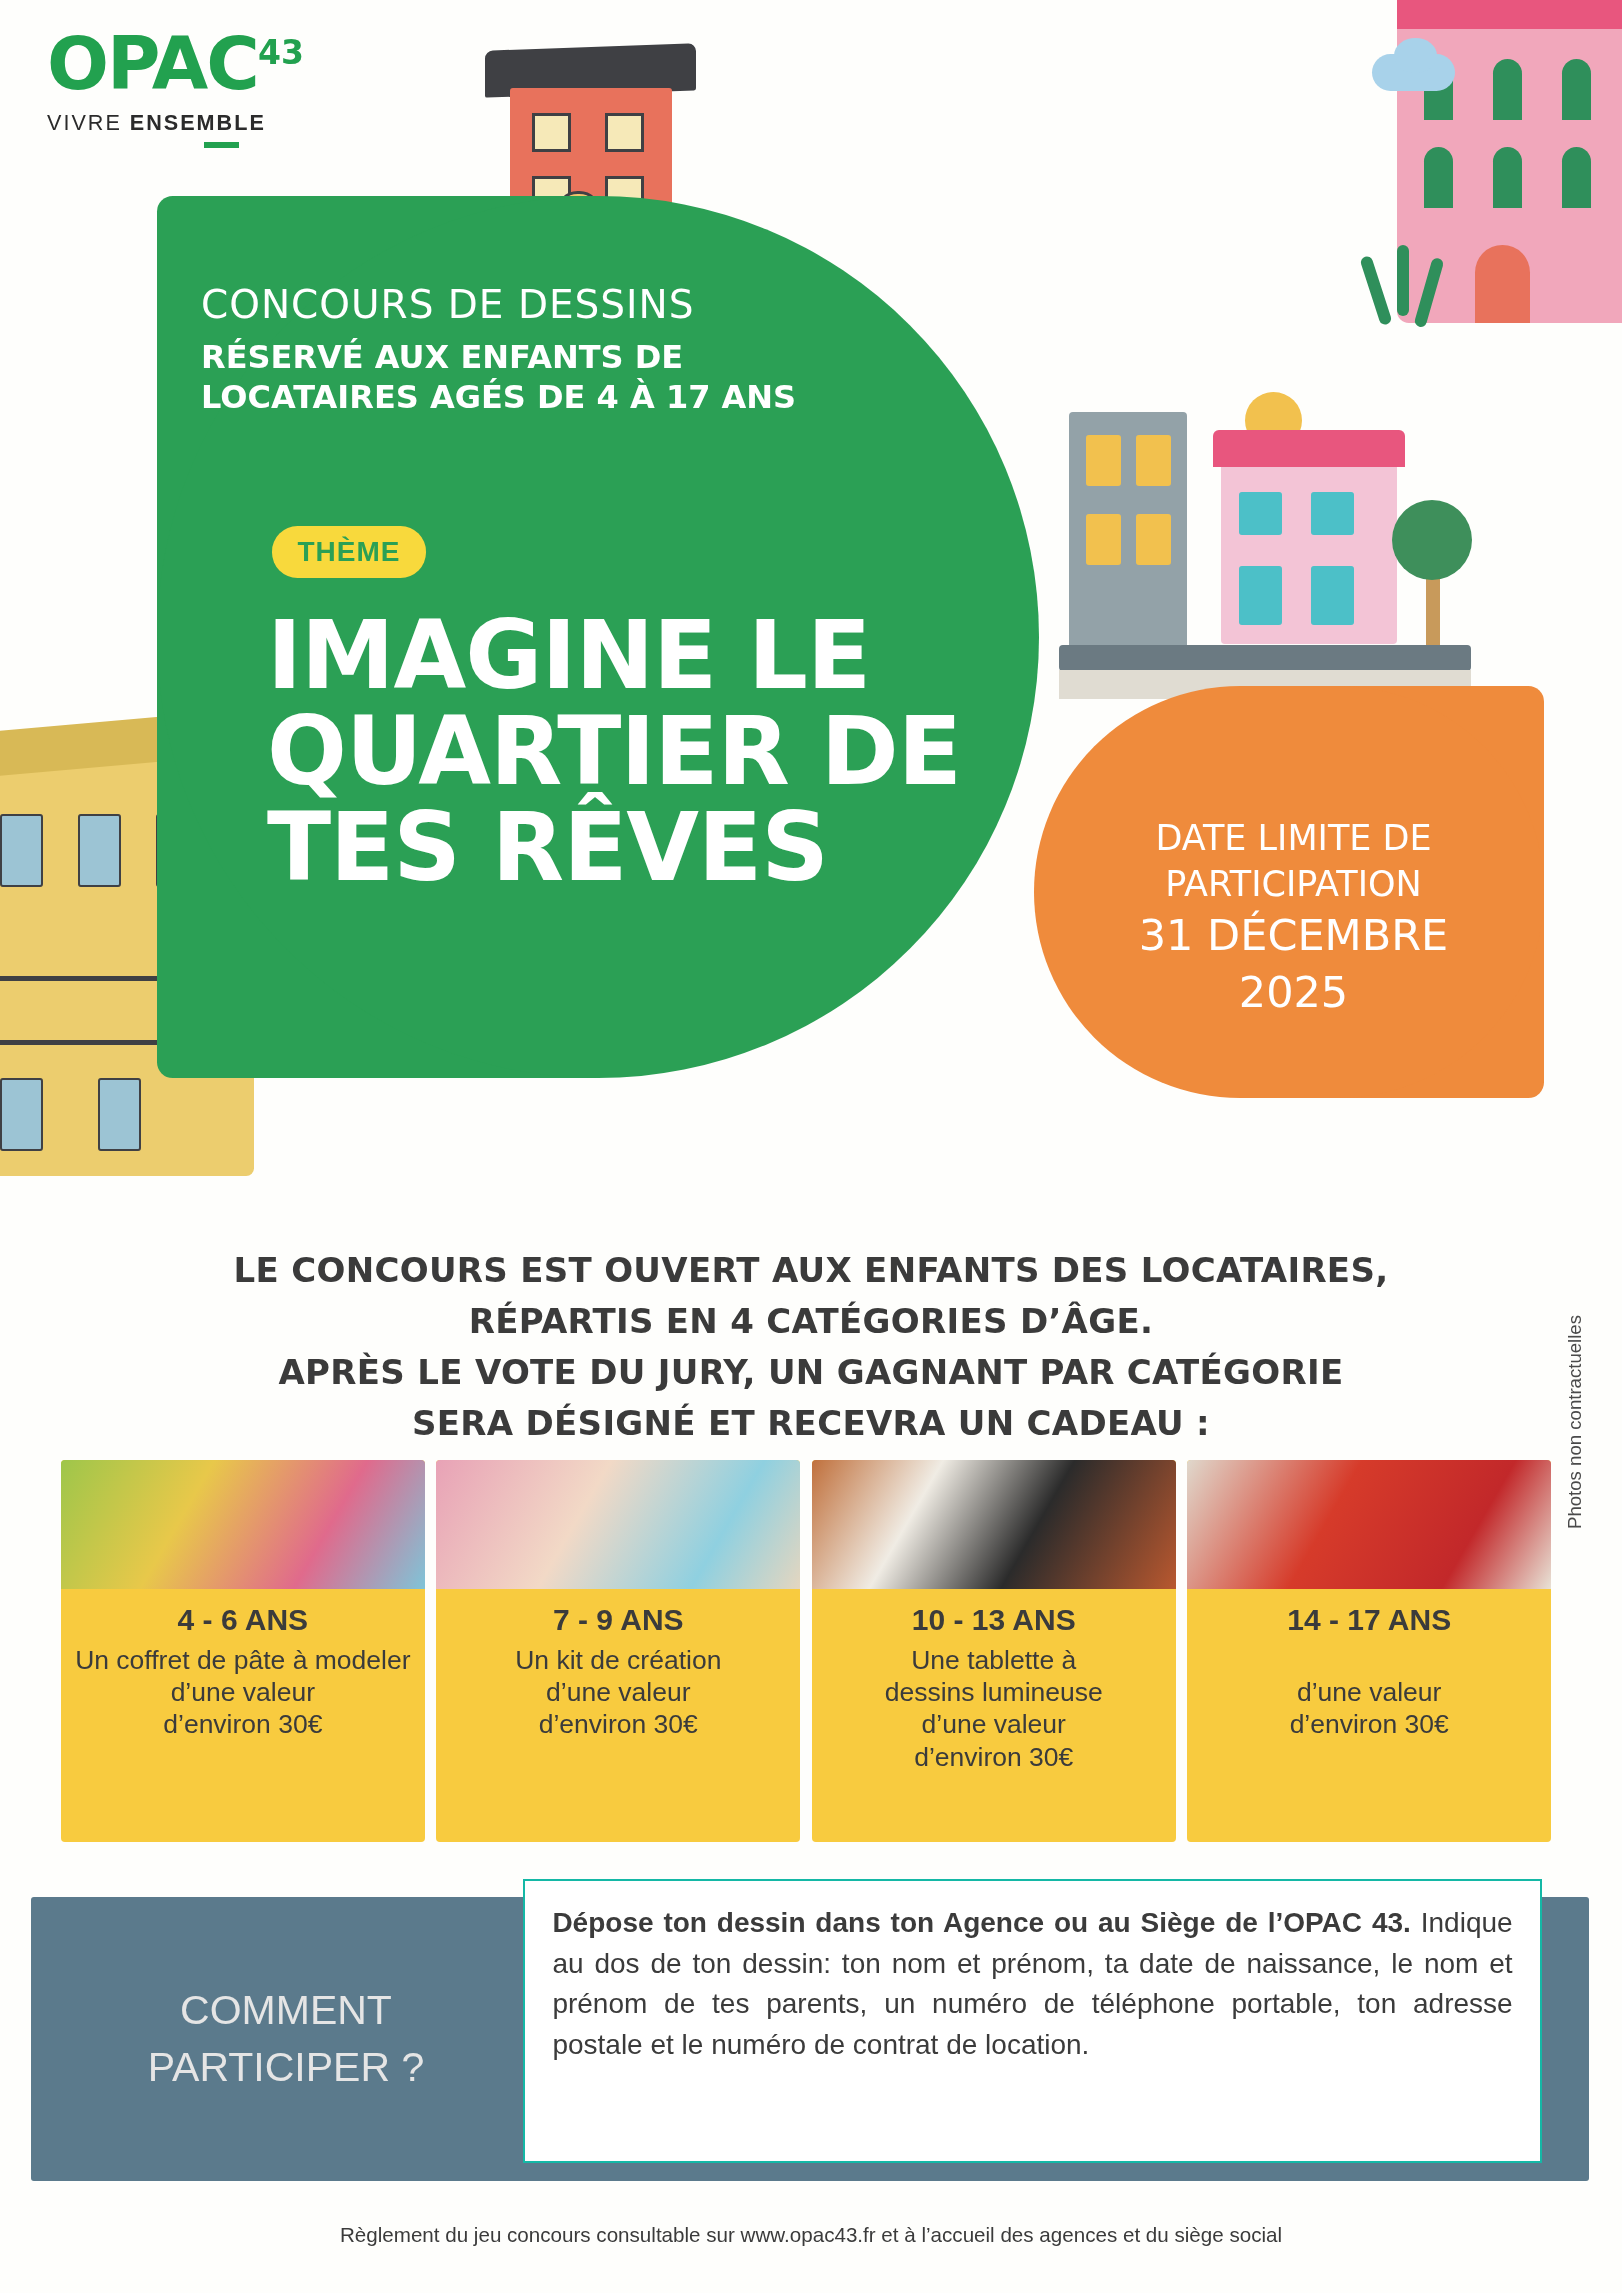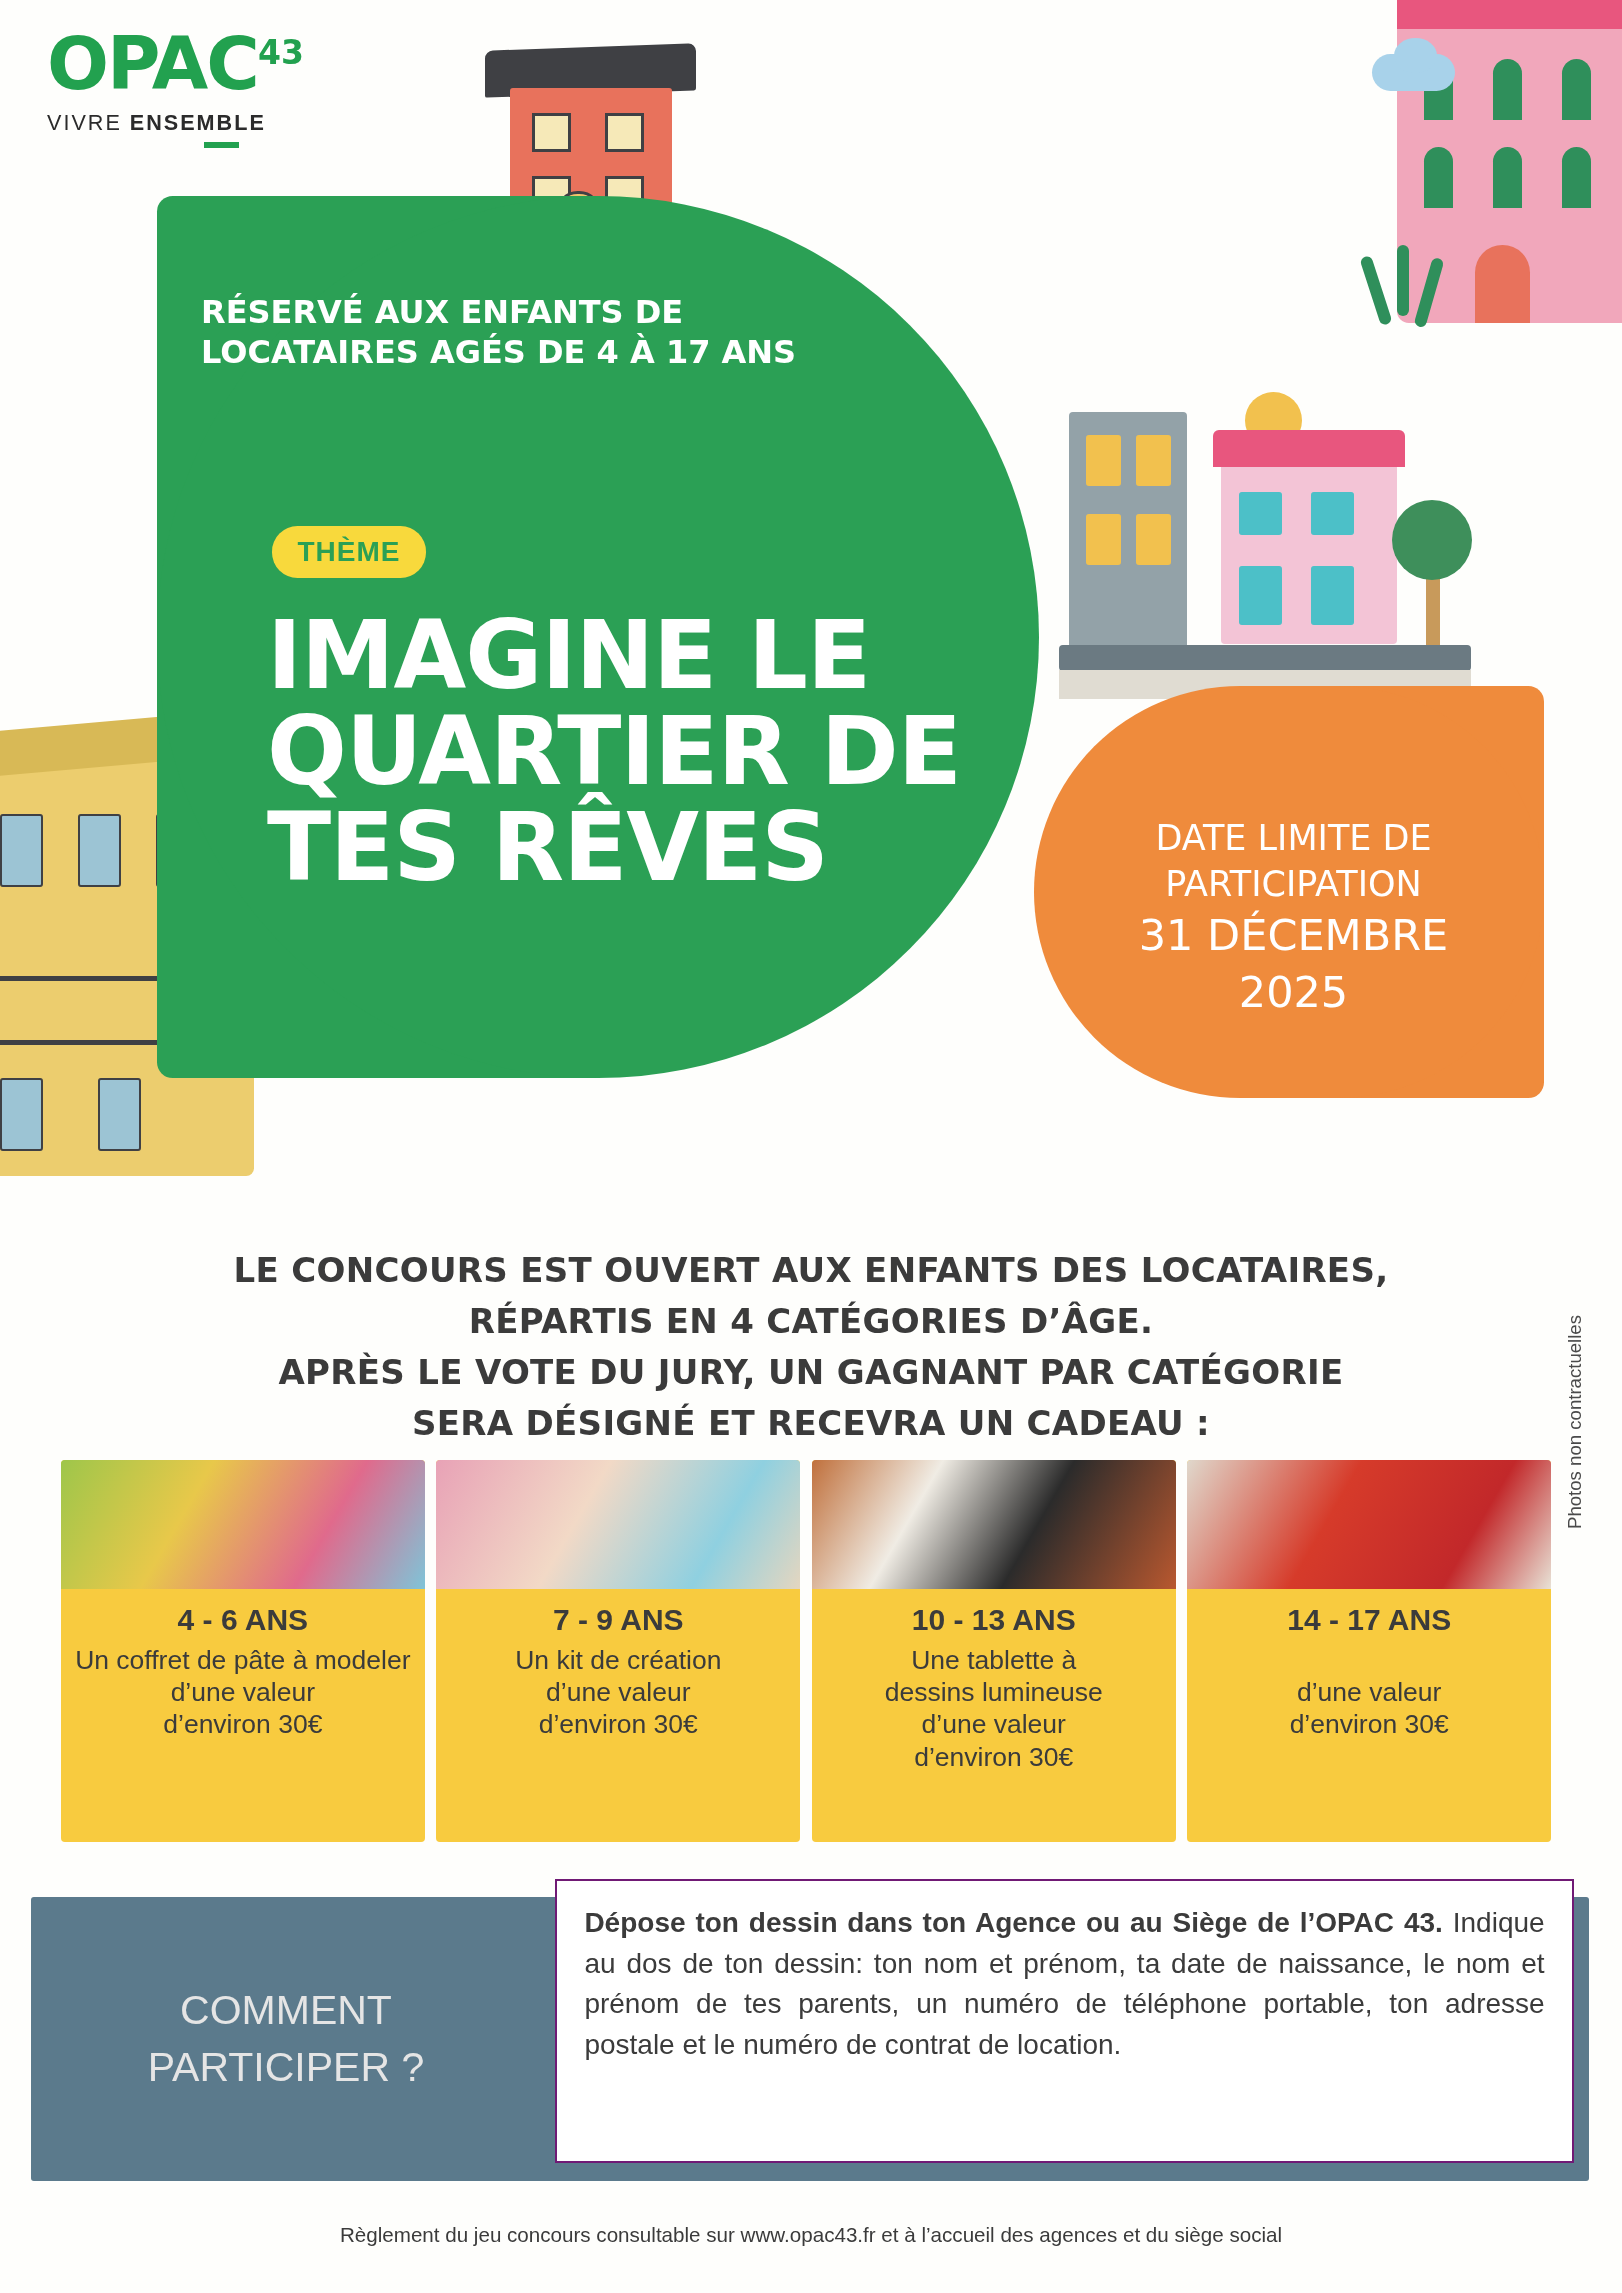--- a/index.html
+++ b/index.html
@@ -264,23 +264,23 @@
     position: absolute; left: 31px; top: 1897px;
     width: 1558px; height: 284px;
     background: #5b7a8c; border-radius: 2.9px;
     display: flex; align-items: center;
   }
   .how-left {
     width: 510px; text-align: center; color: #e5e5e5;
     font-size: 41px; line-height: 1.4;
   }
   .how-box {
-    position: absolute; left: 524px; top: -17.6px;
+    position: absolute; left: 492px; top: -17.6px;
     width: 1019px; height: 284px;
-    background: #ffffff; border: 2px solid #701a75;
+    background: #ffffff; border: 2px solid #14b8a6;
     padding: 21.6px 27.4px; color: #3b3b3b;
     font-size: 28px; line-height: 1.45; text-align: justify;
   }
   .how-box .first { font-weight: bold; }
 
   .footer-note {
     position: absolute; left: 0; top: 2223px; width: 1622px;
     text-align: center; font-size: 20.6px; color: #3b3b3b;
   }
 </style>
@@ -335,20 +335,21 @@
     <div class="sh" style="left:176px;top:59px;"></div>
     <div class="balc"></div>
     <div class="sh" style="left:19.6px;top:323px;"></div>
     <div class="sh" style="left:118px;top:323px;"></div>
   </div>
 
   <div class="green-rect"></div>
   <div class="green-circle"></div>
 
   <div class="header-text">
+    <div class="h-line1">CONCOURS DE DESSINS</div>
     <div class="h-line2">RÉSERVÉ AUX ENFANTS DE<br>LOCATAIRES AGÉS DE 4 À 17 ANS</div>
   </div>
 
   <div class="theme-badge">THÈME</div>
 
   <div class="big-title">IMAGINE LE<br>QUARTIER DE<br>TES RÊVES</div>
 
   <div class="deco city">
     <div class="grey">
       <div class="w" style="left:17.6px;top:23.5px;width:35px;height:51px;"></div>

